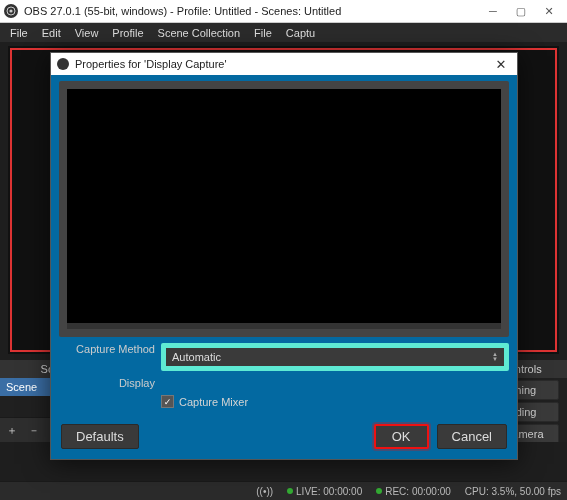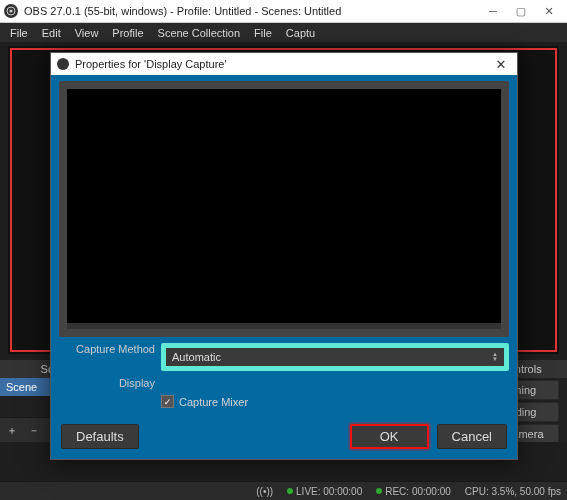--- a/index.html
+++ b/index.html
@@ -48,21 +48,21 @@
 .form-field{flex:1}
 .combo{display:flex;align-items:center;background:#3a3a3a;border:5px solid #5eead4;border-radius:2px;height:18px;padding:0 6px;position:relative}
 .combo .val{flex:1;font-size:11px;color:#ddd}
 .combo .stepper{display:flex;flex-direction:column}
 .combo .stepper span{font-size:6px;line-height:5px;color:#aaa}
 .check{display:flex;align-items:center;gap:5px;margin-left:102px;margin-top:6px}
 .check .box{width:11px;height:11px;background:#555;border:1px solid #777;display:flex;align-items:center;justify-content:center;font-size:9px;color:#fff}
 .dlg-buttons{display:flex;padding:6px 10px 10px;align-items:center}
 .btn{background:#3a3a3a;border:1px solid #2a2a2a;color:#ddd;font-size:13px;padding:4px 14px;border-radius:2px}
 .btn.defaults{}
-.btn.ok{border:2px solid #e11;box-shadow:0 0 0 2px rgba(225,17,17,.3);padding:3px 28px}
+.btn.ok{border:2px solid #e11;box-shadow:0 0 0 2px rgba(225,17,17,.3);padding:3px 16px}
 .spacer{flex:1}
 </style>
 </head>
 <body>
 
 <div class="titlebar">
   <span class="logo">
     <svg viewBox="0 0 10 10">
         <circle cx="5" cy="5" r="4" fill="none" stroke="#ccc" stroke-width="1"></circle>
         <circle cx="5" cy="5" r="1.6" fill="#ccc"></circle>

